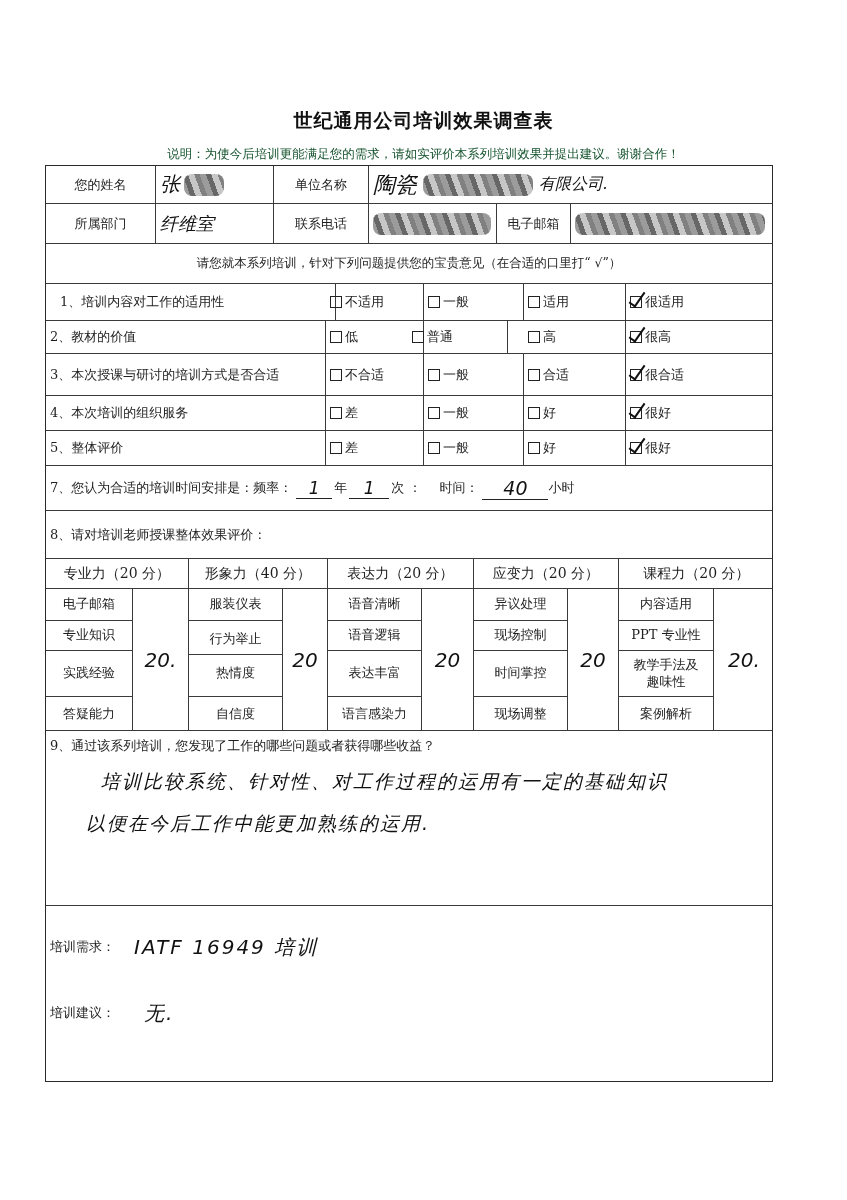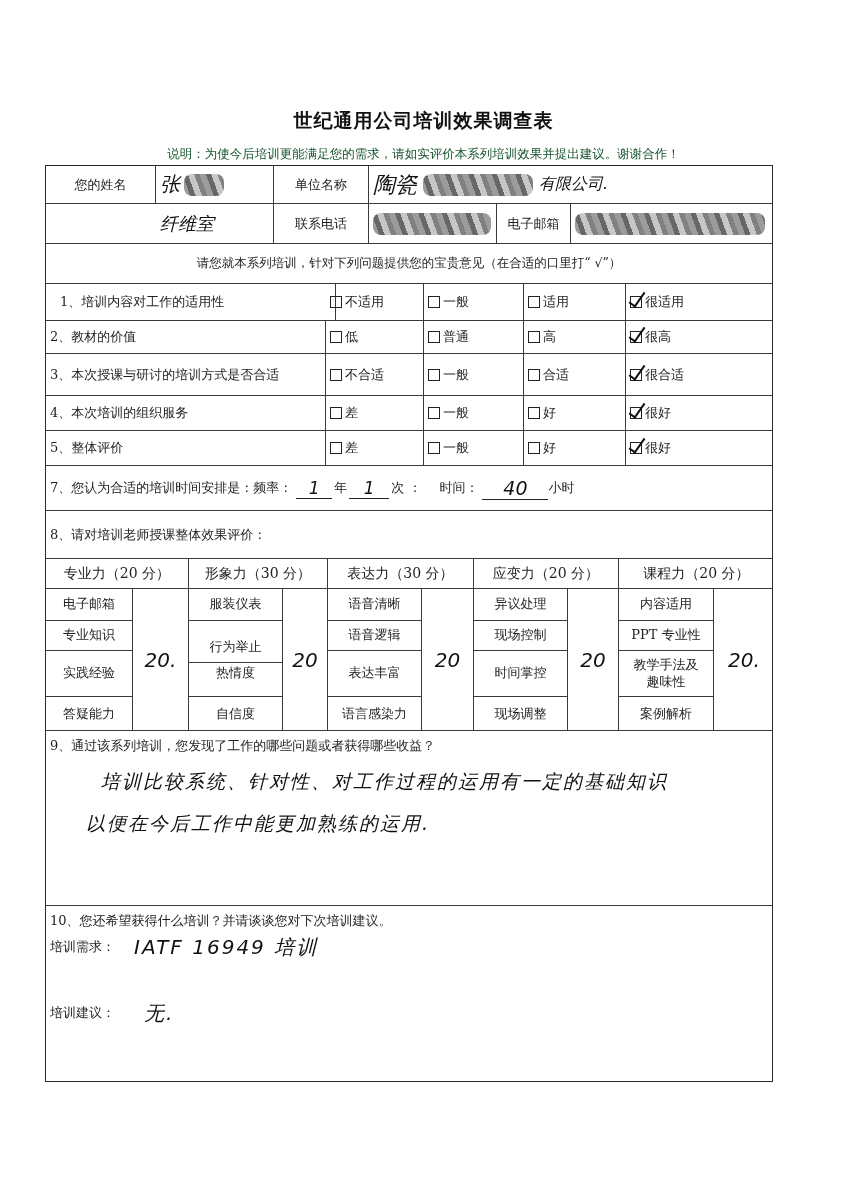--- a/index.html
+++ b/index.html
@@ -62,20 +62,21 @@
     </div>
     <div class="cell center" style="left:228px;width:95px;">单位名称</div>
     <div class="cell left" style="left:323px;width:405px;border-right:none;">
       <span class="hand" style="font-size:22px;">陶瓷</span>
       <span class="redact" style="width:110px;margin:0 6px;"></span>
       <span class="hand" style="font-size:16px;">有限公司.</span>
     </div>
   </div>
 
   <div class="row" style="top:38px;height:40px;">
+    <div class="cell center" style="left:0;width:110px;">所属部门</div>
     <div class="cell left" style="left:110px;width:118px;text-align:right;">
       <span class="hand" style="font-size:18px;">纤维室</span>
     </div>
     <div class="cell center" style="left:228px;width:95px;">联系电话</div>
     <div class="cell left" style="left:323px;width:128px;">
       <span class="redact" style="width:118px;"></span>
     </div>
     <div class="cell center" style="left:451px;width:74px;">电子邮箱</div>
     <div class="cell left" style="left:525px;width:203px;border-right:none;">
       <span class="redact" style="width:190px;"></span>
@@ -104,21 +105,21 @@
         <span class="cb checked"></span>
         <span>很适用</span>
       </div>
   </div>
   <div class="row" style="top:155px;height:33px;">
     <div class="cell left" style="left:0;width:280px;">2、教材的价值</div>
     <div class="cell left" style="left:280px;width:98px;">
         <span class="cb"></span>
         <span>低</span>
       </div>
-    <div class="cell left" style="left:378px;width:100px;">
+    <div class="cell left" style="left:362px;width:100px;">
         <span class="cb"></span>
         <span>普通</span>
       </div>
     <div class="cell left" style="left:478px;width:102px;">
         <span class="cb"></span>
         <span>高</span>
       </div>
     <div class="cell left" style="left:580px;width:148px;border-right:none;">
         <span class="cb checked"></span>
         <span>很高</span>
@@ -194,39 +195,39 @@
       <span>小时</span>
     </div>
   </div>
 
   <div class="row" style="top:345px;height:48px;">
     <div class="cell left" style="left:0;width:100%;border-right:none;">8、请对培训老师授课整体效果评价：</div>
   </div>
 
   <div class="row" style="top:393px;height:30px;">
     <div class="cell center" style="left:0;width:143px;font-size:14px;">专业力（20 分）</div>
-    <div class="cell center" style="left:143px;width:139px;font-size:14px;">形象力（30 分）</div>
-    <div class="cell center" style="left:282px;width:146px;font-size:14px;">表达力（30 分）</div>
+    <div class="cell center" style="left:143px;width:139px;font-size:14px;">形象力（40 分）</div>
+    <div class="cell center" style="left:282px;width:146px;font-size:14px;">表达力（20 分）</div>
     <div class="cell center" style="left:428px;width:145px;font-size:14px;">应变力（20 分）</div>
     <div class="cell center" style="left:573px;width:155px;border-right:none;font-size:14px;">课程力（20 分）</div>
   </div>
 
   <div class="row" style="top:423px;height:142px;">
 
     <div class="subgrid" style="left:0;top:0;width:87px;height:100%;border-right:1px solid #3a3a3a;">
       <div class="sub-cell" style="top:0;height:32px;">电子邮箱</div>
       <div class="sub-cell" style="top:32px;height:30px;">专业知识</div>
       <div class="sub-cell" style="top:62px;height:46px;">实践经验</div>
       <div class="sub-cell" style="top:108px;height:34px;border-bottom:none;">答疑能力</div>
     </div>
     <div class="score hand" style="left:87px;width:56px;border-right:1px solid #3a3a3a;box-sizing:border-box;">20.</div>
 
     <div class="subgrid" style="left:143px;top:0;width:94px;height:100%;border-right:1px solid #3a3a3a;">
       <div class="sub-cell" style="top:0;height:32px;">服装仪表</div>
-      <div class="sub-cell" style="top:44px;height:30px;text-align:center;">行为举止</div>
+      <div class="sub-cell" style="top:36px;height:30px;text-align:center;">行为举止</div>
       <div class="sub-cell" style="top:62px;height:46px;">热情度</div>
       <div class="sub-cell" style="top:108px;height:34px;border-bottom:none;">自信度</div>
     </div>
     <div class="score hand" style="left:237px;width:45px;border-right:1px solid #3a3a3a;box-sizing:border-box;">20</div>
 
     <div class="subgrid" style="left:282px;top:0;width:94px;height:100%;border-right:1px solid #3a3a3a;">
       <div class="sub-cell" style="top:0;height:32px;">语音清晰</div>
       <div class="sub-cell" style="top:32px;height:30px;">语音逻辑</div>
       <div class="sub-cell" style="top:62px;height:46px;">表达丰富</div>
       <div class="sub-cell" style="top:108px;height:34px;border-bottom:none;">语言感染力</div>
@@ -250,19 +251,18 @@
     <div class="score hand" style="left:668px;width:60px;">20.</div>
   </div>
 
   <div class="row" style="top:565px;height:175px;">
     <div class="qlabel" style="top:6px;">9、通过该系列培训，您发现了工作的哪些问题或者获得哪些收益？</div>
     <div class="handline hand" style="left:55px;top:38px;">培训比较系统、针对性、对工作过程的运用有一定的基础知识</div>
     <div class="handline hand" style="left:40px;top:80px;">以便在今后工作中能更加熟练的运用.</div>
   </div>
 
   <div class="row" style="top:740px;height:177px;border-bottom:none;">
-    <div class="qlabel" style="top:6px;">10、您还希望获得什么培训？并请谈谈您对下次培训建议。</div>
     <div class="qlabel" style="top:32px;">培训需求：</div>
     <div class="handline hand" style="left:88px;top:28px;font-size:20px;">IATF 16949 培训</div>
     <div class="qlabel" style="top:98px;">培训建议：</div>
     <div class="handline hand" style="left:98px;top:94px;font-size:20px;">无.</div>
   </div>
 </div>
 
 </body></html>

